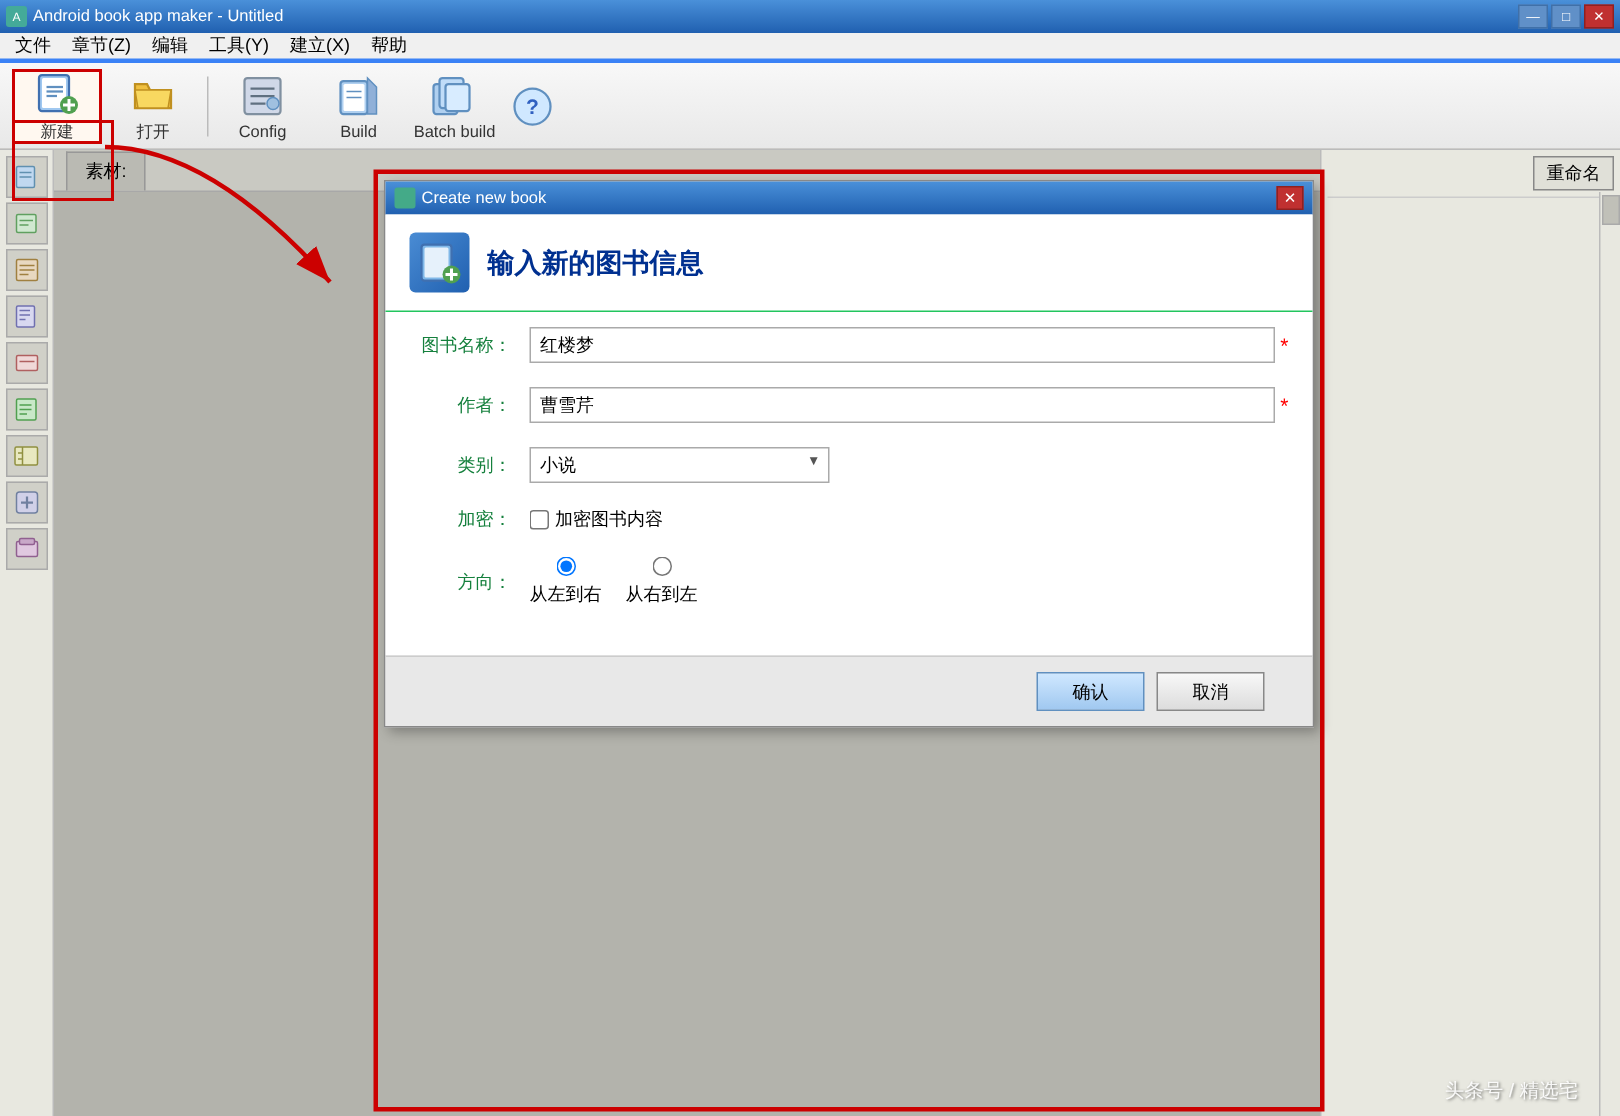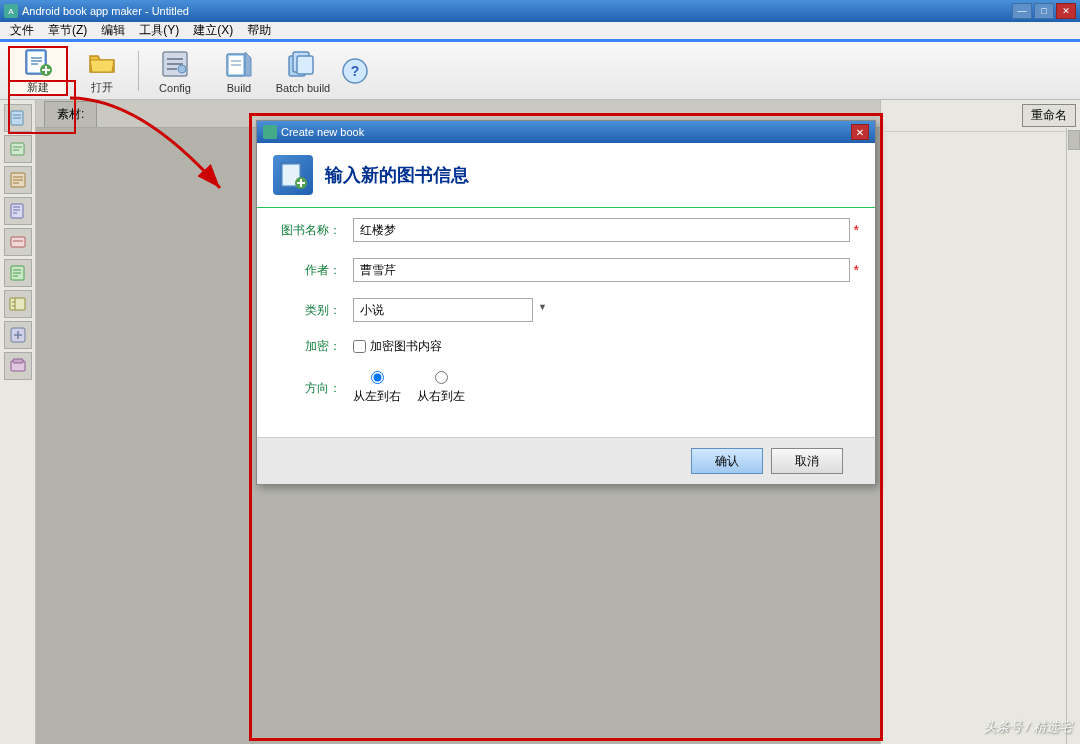--- a/index.html
+++ b/index.html
@@ -300,21 +300,21 @@
       font-size: 12px;
       font-family: 'Microsoft YaHei', SimSun, Arial, sans-serif;
       background: white;
     }
     .required-star {
       color: red;
       margin-left: 4px;
       font-size: 14px;
     }
     .form-select {
-      width: 180px;
+      width: 200px;
       height: 24px;
       border: 1px solid #aaa;
       padding: 2px 6px;
       font-size: 12px;
       font-family: 'Microsoft YaHei', SimSun, Arial, sans-serif;
       background: white;
       appearance: none;
       -webkit-appearance: none;
       position: relative;
     }
@@ -381,27 +381,26 @@
       height: 628px;
       border: 3px solid #cc0000;
       pointer-events: none;
       z-index: 200;
     }
 
     
     .watermark {
       position: absolute;
       bottom: 8px;
-      right: 8px;
+      right: 28px;
       font-size: 13px;
       color: rgba(255,255,255,0.9);
       text-shadow: 1px 1px 2px rgba(0,0,0,0.5);
       pointer-events: none;
       z-index: 300;
-      font-style: italic;
     }
 
     
     .content-top-bar {
       height: 28px;
       background: #e0e0d8;
       border-bottom: 1px solid #bbb;
       display: flex;
       align-items: center;
       padding: 1px 8px;

